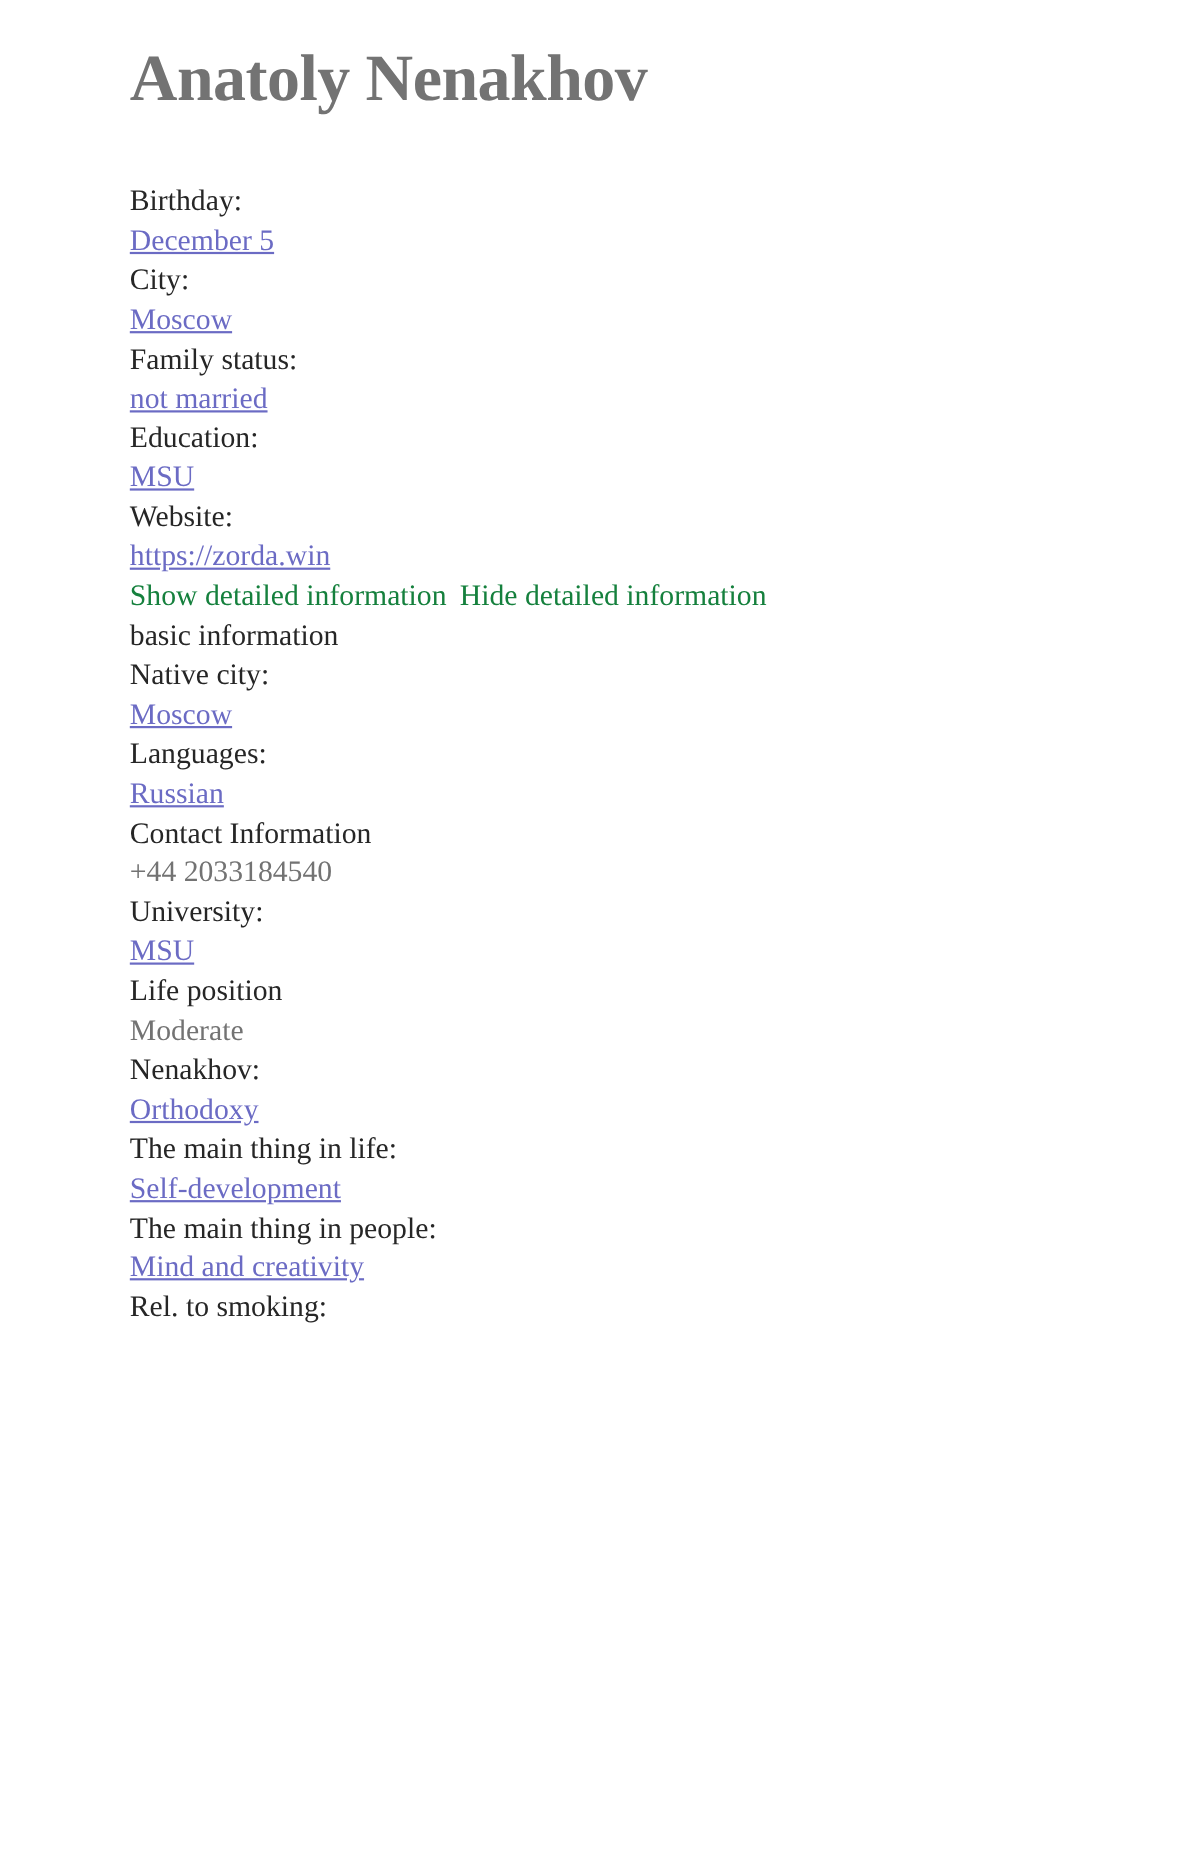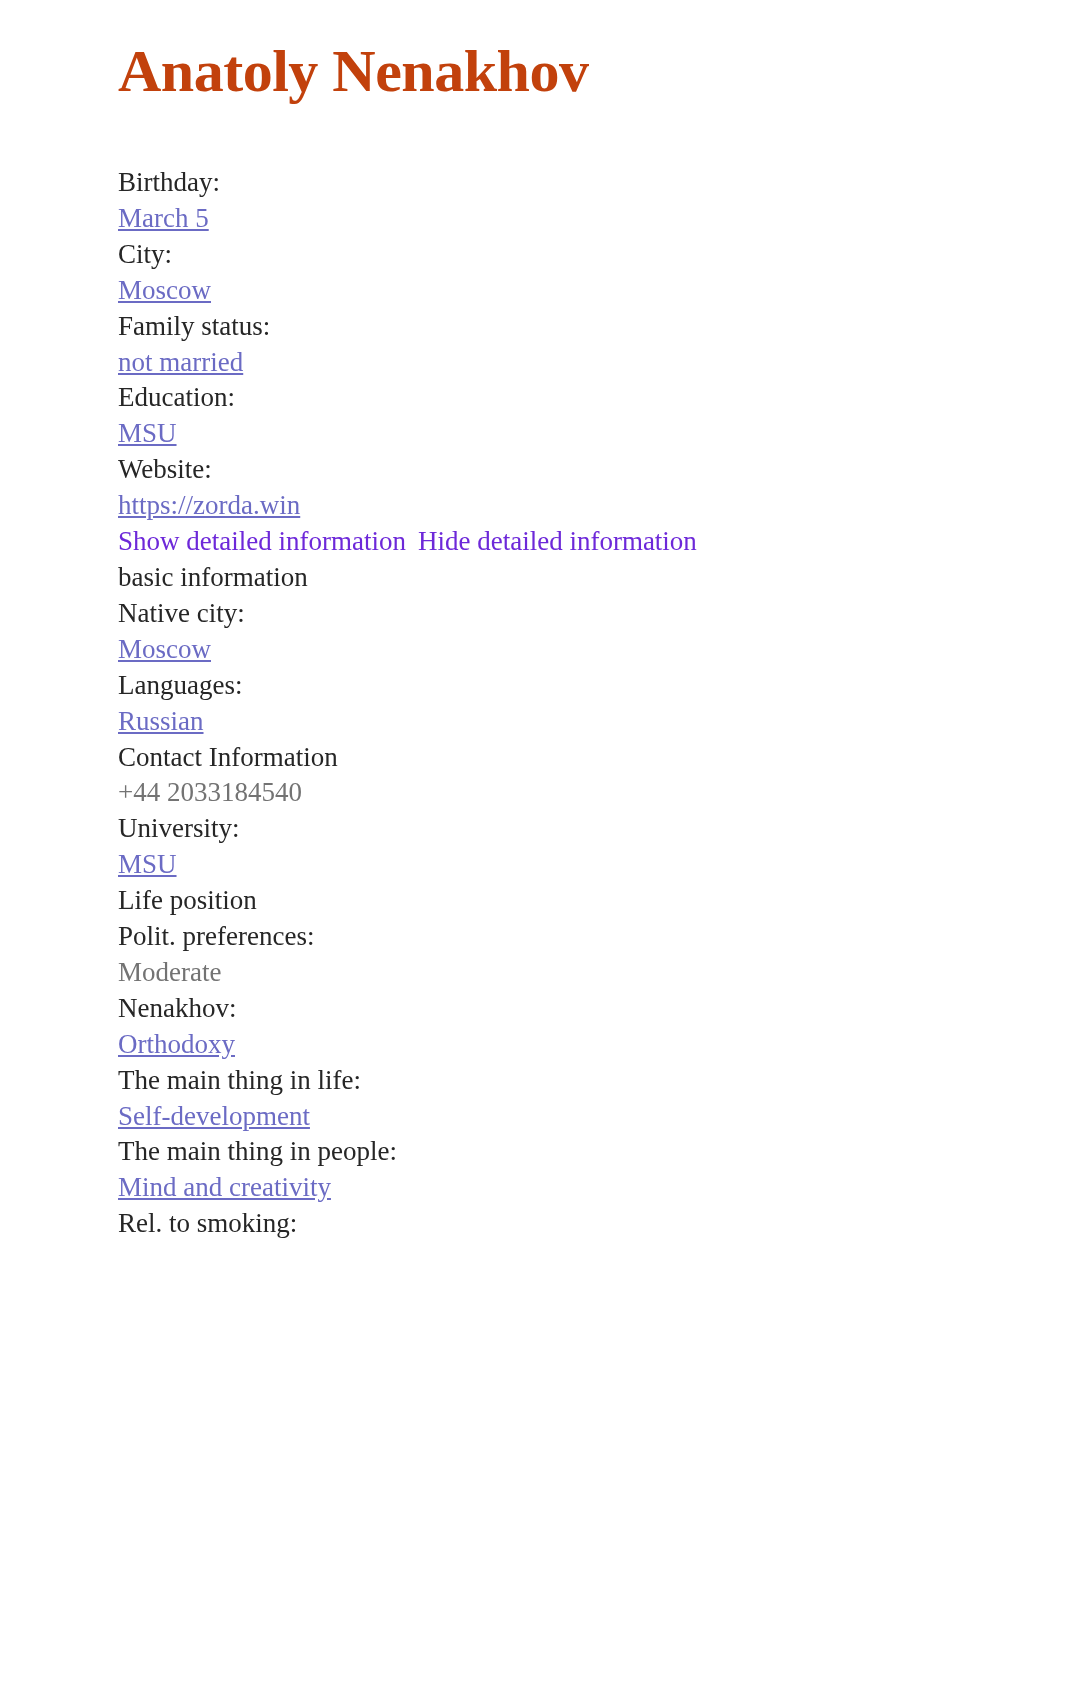--- a/index.html
+++ b/index.html
@@ -17,21 +17,21 @@
   .page {
     padding: 40px 60px 0 118px;
     box-sizing: border-box;
   }
   .profile-title {
     font-size: 60px;
     font-weight: bold;
     letter-spacing: -0.5px;
     margin: 0 0 62px 0;
     line-height: 1.05;
-    color: #c2410c;
+    color: #737373;
   }
   .info-list {
     font-size: 27px;
     line-height: 1.33;
     color: #262626;
   }
   .info-line {
     white-space: normal;
   }
   .link {
@@ -39,38 +39,38 @@
     text-decoration: underline;
     cursor: pointer;
   }
   .plain {
     color: #737373;
   }
   .section-head {
     color: #262626;
   }
   .toggle-row .toggle {
-    color: #6d28d9;
+    color: #15803d;
     cursor: pointer;
   }
   .toggle-row .toggle + .toggle {
     margin-left: 12px;
   }
 </style>
 </head>
 <body>
 
 <div class="page">
 
   <h1 class="profile-title">Anatoly Nenakhov</h1>
 
   <div class="info-list">
 
     <div class="info-line">Birthday:</div>
-    <div class="info-line"><span class="link">March 5</span></div>
+    <div class="info-line"><span class="link">December 5</span></div>
 
     <div class="info-line">City:</div>
     <div class="info-line"><span class="link">Moscow</span></div>
 
     <div class="info-line">Family status:</div>
     <div class="info-line"><span class="link">not married</span></div>
 
     <div class="info-line">Education:</div>
     <div class="info-line"><span class="link">MSU</span></div>
 
@@ -85,21 +85,20 @@
     <div class="info-line">Languages:</div>
     <div class="info-line"><span class="link">Russian</span></div>
 
     <div class="info-line section-head">Contact Information</div>
     <div class="info-line plain">+44 2033184540</div>
 
     <div class="info-line">University:</div>
     <div class="info-line"><span class="link">MSU</span></div>
 
     <div class="info-line section-head">Life position</div>
-    <div class="info-line">Polit. preferences:</div>
     <div class="info-line plain">Moderate</div>
     <div class="info-line">Nenakhov:</div>
     <div class="info-line"><span class="link">Orthodoxy</span></div>
     <div class="info-line">The main thing in life:</div>
     <div class="info-line"><span class="link">Self-development</span></div>
     <div class="info-line">The main thing in people:</div>
     <div class="info-line"><span class="link">Mind and creativity</span></div>
     <div class="info-line">Rel. to smoking:</div>
 
   </div>

